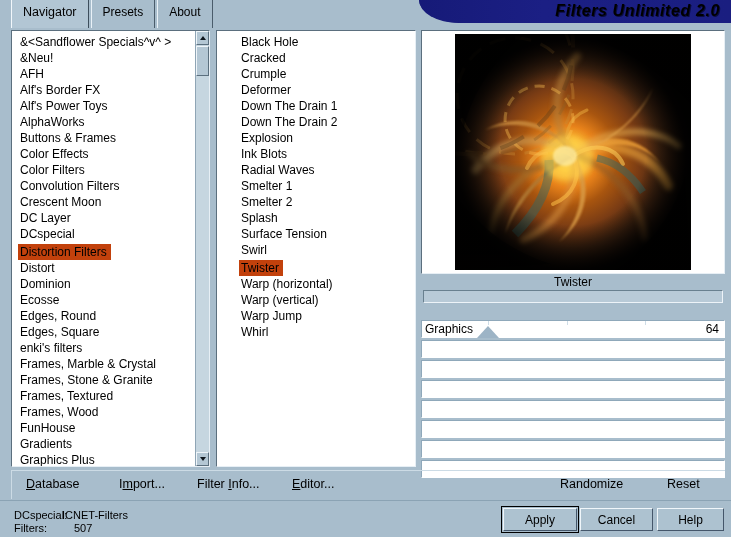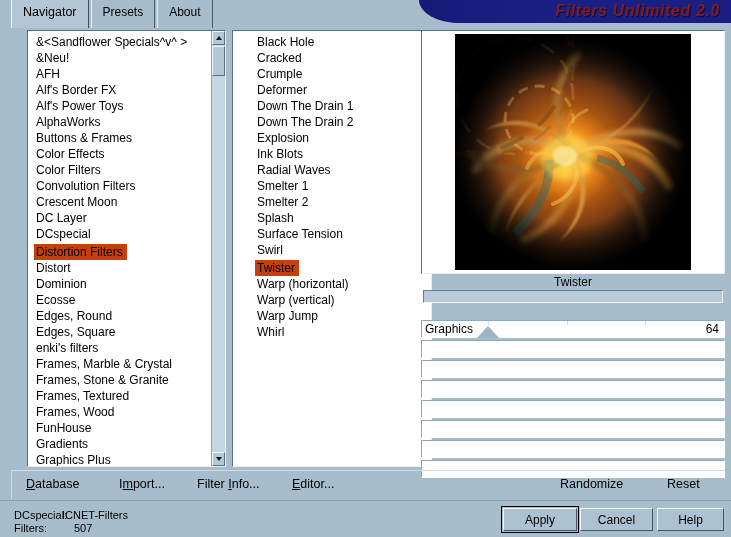--- a/index.html
+++ b/index.html
@@ -29,21 +29,21 @@
     border-bottom-left-radius: 40px 23px;
   }
   .title-banner-inner {
     position: absolute; top: 0; right: 0;
     width: 312px; height: 23px;
     background: linear-gradient(90deg,#161a78 0%,#1b1f84 40%,#1a1e80 100%);
     border-bottom-left-radius: 44px 23px;
   }
   .title-text {
     position: absolute; top: 2px; right: 11px;
-    color: #7f1d1d;
+    color: #000000;
     font-size: 16px;
     font-style: italic;
     font-weight: bold;
     letter-spacing: 0.6px;
     font-family: "Liberation Sans", sans-serif;
     text-shadow: 1px 1px 0 #0a0c40;
   }
 
   
   .tabstrip {
@@ -77,21 +77,20 @@
 
   
   .listbox {
     position: absolute;
     background: #ffffff;
     border-top: 1px solid #5b6f7e;
     border-left: 1px solid #5b6f7e;
     border-right: 1px solid #e7eff5;
     border-bottom: 1px solid #e7eff5;
     overflow: hidden;
-    margin-left: 16px;
   }
   #category-list { left: 11px; top: 30px; width: 199px; height: 437px; }
   #filter-list   { left: 216px; top: 30px; width: 200px; height: 437px; }
 
   .list-inner {
     position: absolute;
     left: 0; top: 0; right: 14px; bottom: 0;
     padding: 3px 0 0 6px;
     overflow: hidden;
   }

